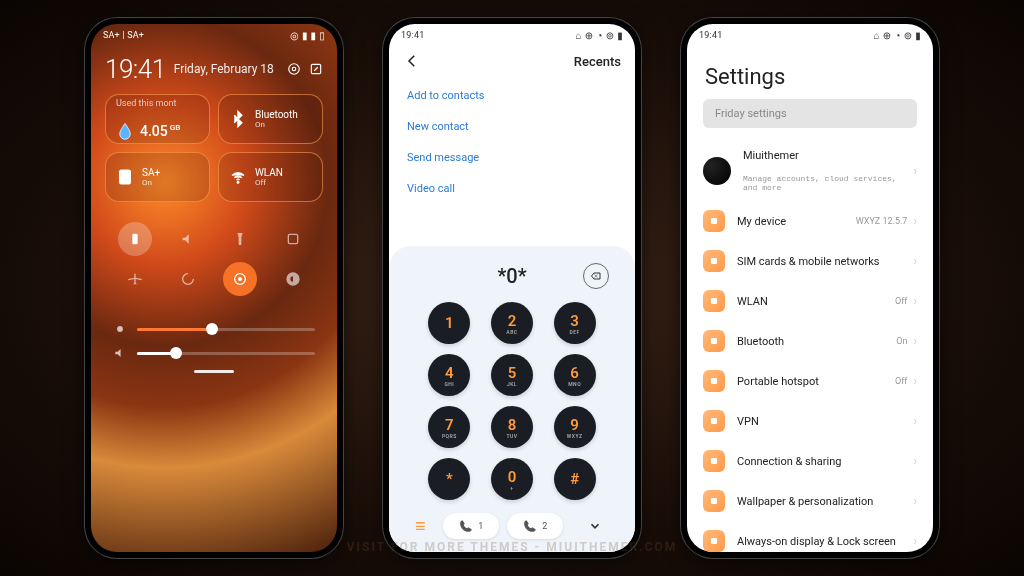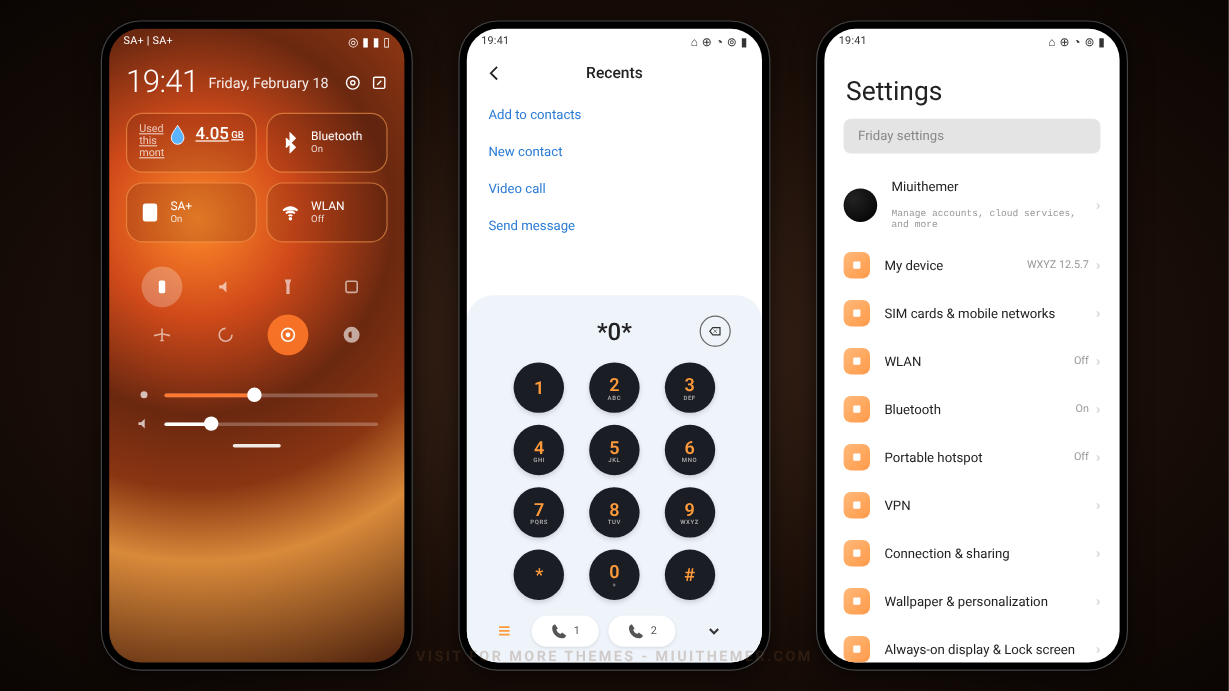--- a/index.html
+++ b/index.html
@@ -45,24 +45,24 @@
   .p1 .hicons { display:flex; gap:8px; }
   .p1 .hicons svg { width:14px; height:14px; }
   .p1 .tiles { display:grid; grid-template-columns:1fr 1fr; gap:8px; padding:6px 14px; }
   .p1 .tile {
     border:1px solid rgba(255,160,80,.6);
     border-radius:14px; padding:10px;
     display:flex; align-items:center; gap:8px;
     color:#fff; font-size:10px; height:50px;
     background: rgba(40,15,5,.15);
   }
-  .p1 .tile.data { align-items:flex-start; justify-content:center; gap:2px; padding:8px 10px;text-decoration:underline;}
+  .p1 .tile.data { flex-direction:column; align-items:flex-start; justify-content:center; gap:14px; padding:8px 10px;}
   .p1 .tile .sub { font-size:8px; opacity:.8; }
   .p1 .tile .lbl { font-size:9px; opacity:.7; }
-  .p1 .tile .val { font-size:14px; font-weight:500; display:flex; align-items:center; gap:2px;}
+  .p1 .tile .val { font-size:14px; font-weight:500; display:flex; align-items:flex-start; gap:2px;}
   .p1 .tile .val small{font-size:8px;}
   .p1 .tile svg { width:18px; height:18px; flex:none; fill:#fff; stroke:#fff;}
   .p1 .icongrid { display:grid; grid-template-columns:repeat(4,1fr); gap:6px 0; padding:14px 18px 6px; }
   .p1 .icongrid .ic {
     width:34px; height:34px; border-radius:50%;
     display:flex; align-items:center; justify-content:center;
     margin:0 auto; opacity:.6;
   }
   .p1 .icongrid .ic.on { opacity:1; background:rgba(255,255,255,.25); }
   .p1 .icongrid .ic.accent { background:rgba(255,120,40,.9); opacity:1;}
@@ -70,21 +70,21 @@
   .p1 .sliders { padding:10px 22px; }
   .p1 .slider { display:flex; align-items:center; gap:10px; margin:10px 0;}
   .p1 .slider svg{width:14px;height:14px;fill:#fff;opacity:.7;}
   .p1 .track { flex:1; height:3px; background:rgba(255,255,255,.25); border-radius:2px; position:relative;}
   .p1 .fill { position:absolute; left:0; top:0; height:100%; background:#ff7a30; border-radius:2px;}
   .p1 .thumb { position:absolute; width:12px; height:12px; background:#fff; border-radius:50%; top:-4.5px; transform:translateX(-50%);}
   .p1 .handle { width:40px; height:3px; background:rgba(255,255,255,.9); border-radius:2px; margin:8px auto 0;}
   
   .p2 .topbar { display:flex; align-items:center; padding:6px 14px; font-size:13px; font-weight:500; color:#222;}
   .p2 .topbar svg{width:18px;height:18px;}
-  .p2 .topbar .ttl{flex:1;text-align:center;margin-left:-18px;}
+  .p2 .topbar .ttl{flex:1;text-align:right;margin-left:-18px;}
   .p2 .actions { padding:4px 18px; }
   .p2 .actions div { color:#2a7bd4; font-size:11px; padding:9px 0;}
   .p2 .dialarea { position:absolute; bottom:0; left:0; right:0; background:#eef4fa; border-radius:22px 22px 0 0; padding:10px 8px 10px;}
   .p2 .display { display:flex; align-items:center; justify-content:center; padding:8px 18px 14px; font-size:20px; font-weight:500; color:#222; position:relative;}
   .p2 .backspace { position:absolute; right:18px; width:26px; height:26px; border-radius:50%; border:1px solid #666; display:flex;align-items:center;justify-content:center;}
   .p2 .backspace svg{width:12px;height:12px;}
   .p2 .pad { display:grid; grid-template-columns:repeat(3,1fr); gap:10px 10px; padding:0 26px;}
   .p2 .key { width:42px; height:42px; border-radius:50%; background:#1a1d24; color:#ff9a3a; display:flex; flex-direction:column; align-items:center; justify-content:center; margin:0 auto; font-size:15px; font-weight:600; box-shadow:0 2px 4px rgba(0,0,0,.15);}
   .p2 .key small{font-size:5px; color:#aaa; letter-spacing:.5px; margin-top:-1px;}
   .p2 .bottomrow { display:flex; align-items:center; justify-content:space-between; padding:12px 18px 2px;}
@@ -259,22 +259,22 @@
     </div>
     <div class="topbar">
       <svg viewBox="0 0 24 24" fill="none" stroke="#222" stroke-width="2">
           <path d="M15 5l-7 7 7 7"></path>
         </svg>
       <div class="ttl">Recents</div>
     </div>
     <div class="actions">
       <div>Add to contacts</div>
       <div>New contact</div>
+      <div>Send message</div>
       <div>Video call</div>
-      <div>Send message</div>
     </div>
     <div class="dialarea">
       <div class="display">
         <span>*0*</span>
         <div class="backspace">
           <svg viewBox="0 0 24 24" fill="none" stroke="#333" stroke-width="2">
               <path d="M18 6l-12 12M6 6l12 12" transform="scale(.5) translate(12 12)"></path>
               <path d="M8 6h12v12H8l-5-6z"></path>
             </svg>
         </div>

